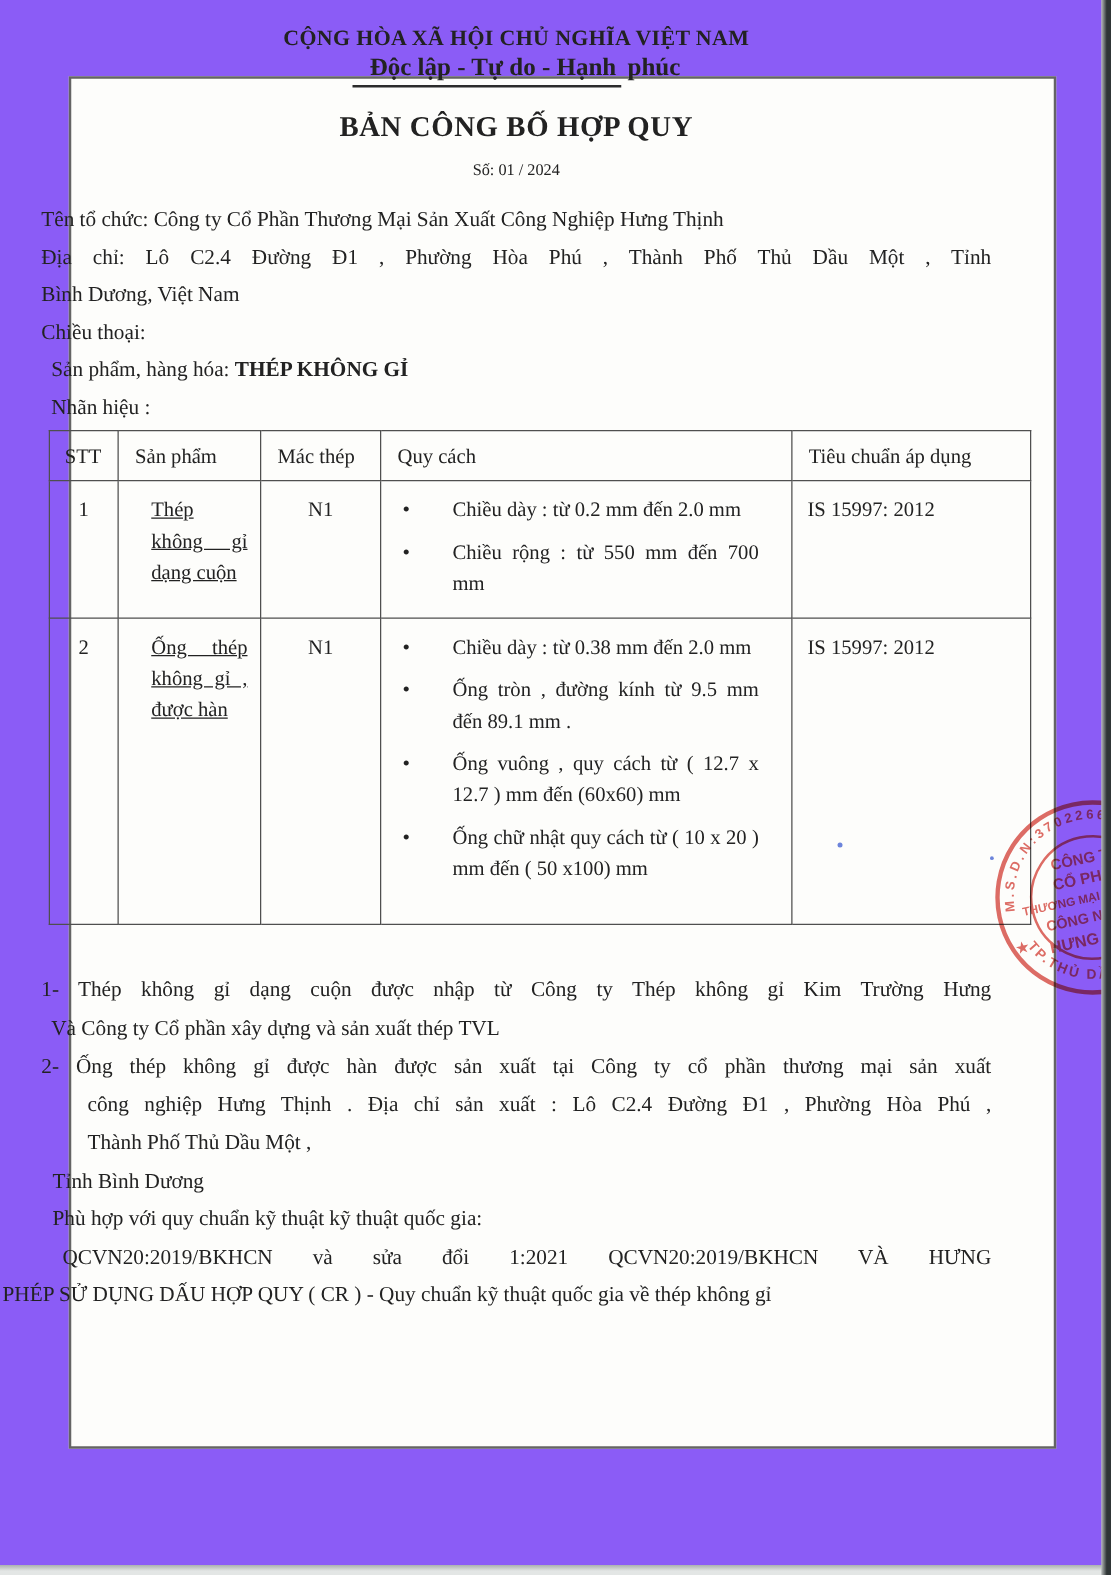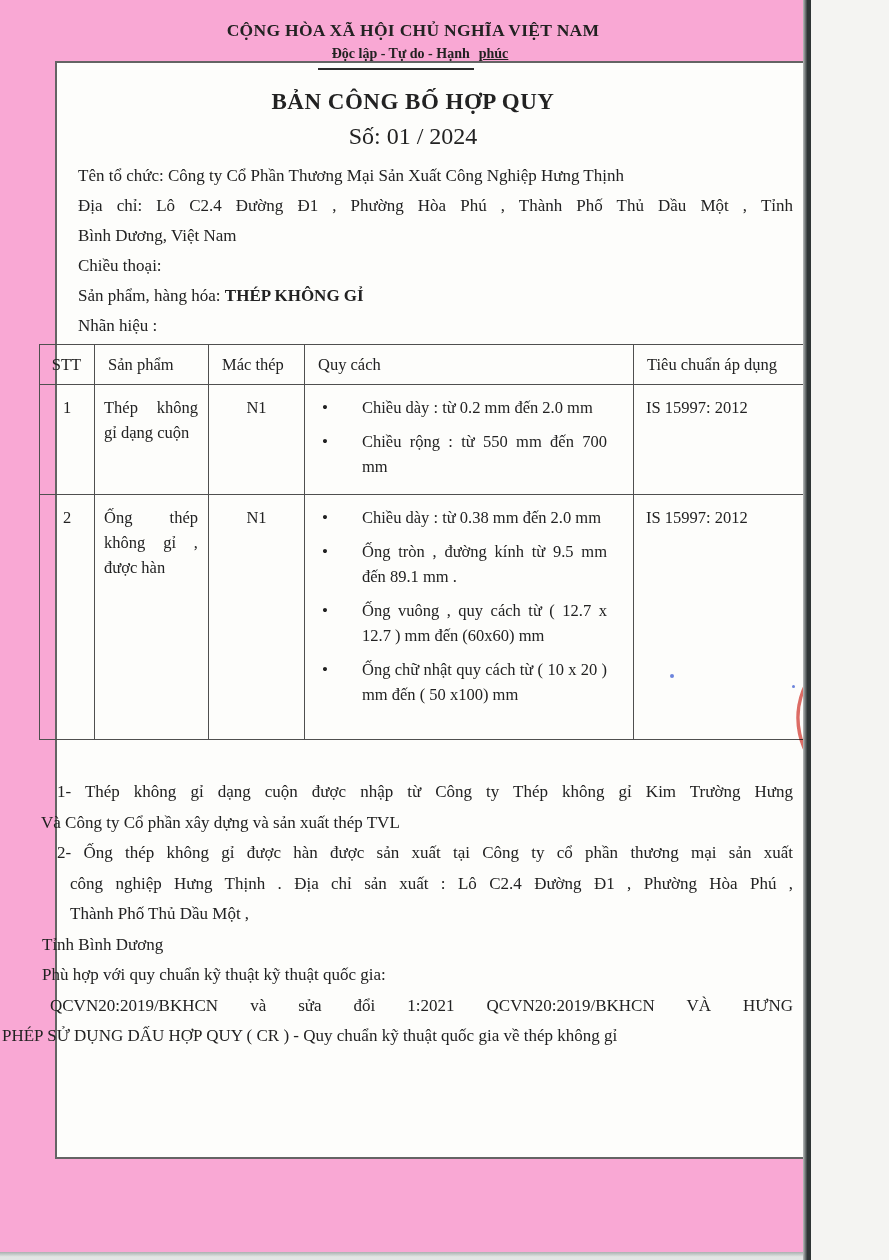--- a/index.html
+++ b/index.html
@@ -1,47 +1,47 @@
 <!DOCTYPE html>
 <html><head>
 <meta charset="utf-8">
 <style>
   html,body{margin:0;padding:0;}
   body{width:889px;height:1260px;background:#f4f4f2;font-family:"Liberation Serif","DejaVu Serif",serif;}
-  .page{position:relative;width:811px;height:1260px;background:#f9a8d4;overflow:hidden;color:#222;}
+  .page{position:relative;width:889px;height:1260px;background:#8b5cf6;overflow:hidden;color:#222;}
   .frame{position:absolute;left:55px;top:61px;width:790px;height:1098px;border:2px solid #646464;box-sizing:border-box;background:#fdfdfb;}
   .content{position:absolute;left:2px;top:0;width:760px;padding:16px 0 0 31px;font-size:17px;line-height:30px;}
   .center{text-align:center;}
   .nat1{font-weight:bold;font-size:17.5px;letter-spacing:.3px;line-height:24px;margin-top:2px;}
-  .nat2{font-weight:bold;font-size:14px;line-height:24px;text-decoration:underline;}
+  .nat2{font-weight:bold;font-size:20px;line-height:24px;}
   .nat2 .ul{border-bottom:2px solid #2b2b2b;padding:0 4px 2px 14px;display:inline-block;}
   .nat2 .tail{padding-left:5px;}
   .title{font-weight:bold;font-size:23px;letter-spacing:.5px;line-height:32px;margin-top:16px;}
-  .docno{font-size:24px;line-height:24px;margin-top:6px;}
+  .docno{font-size:13px;line-height:24px;margin-top:6px;}
   .org{margin-top:13px;}
-  .org div{min-height:30px;margin-left:45px;}
+  .org div{min-height:30px;}
   .ind8{margin-left:8px;}
   .just{text-align:justify;text-align-last:justify;}
   .bold{font-weight:bold;}
   table.spec{border-collapse:collapse;table-layout:fixed;width:785px;margin-left:6px;margin-top:3px;font-size:16.5px;line-height:25px;border-radius:11px;}
   table.spec th,table.spec td{border:1.5px solid #4f4f4f;vertical-align:top;font-weight:normal;}
   table.spec th{height:37px;vertical-align:middle;text-align:left;padding-left:13px;}
   table.spec th.c{text-align:center;padding-left:0;}
   td.stt{text-align:center;padding-top:10px;height:98px;}
   tr.r2 td.stt{height:233px;}
-  td.prod{padding:10px 10px 0 9px;text-align:justify;}
+  td.prod{padding:10px 10px 0 26px;text-align:justify;text-decoration:underline;}
   td.grade{text-align:center;padding-top:10px;}
   td.quy{padding:6px 0 0 0;}
   td.std{padding:10px 6px 0 12px;}
   ul.specs{list-style:none;margin:0;padding:0;}
   ul.specs li{position:relative;margin:4px 26px 9px 57px;text-align:justify;line-height:25px;}
   ul.specs li::before{content:"•";position:absolute;left:-40px;top:0;font-size:17px;}
   .notes{margin-top:37px;line-height:30.5px;}
   .notes div{min-height:30px;}
-  .ml24{margin-left:24px;}
+  .ml24{}
   .ml8{margin-left:8px;}
   .ml37{margin-left:37px;}
   .ml9{margin-left:9px;}
   .ml17{margin-left:17px;}
   .mlneg{margin-left:-31px;}
   .stamp{position:absolute;left:764px;top:608px;width:220px;height:220px;transform:rotate(-12deg);opacity:.85;z-index:5;mix-blend-mode:multiply;}
   .stamp text{font-family:"Liberation Sans","DejaVu Sans",sans-serif;font-weight:bold;}
   .edge-right{position:absolute;top:0;right:0;width:8px;height:1260px;background:linear-gradient(to right,#b9bdbd,#2f3536 55%);z-index:10;}
   .edge-bottom{position:absolute;left:0;bottom:0;width:889px;height:8px;background:linear-gradient(to bottom,#aab0af,#e3e6e5 60%);z-index:9;}
   .dot{position:absolute;border-radius:50%;background:#3b5bd0;opacity:.75;z-index:6;}

